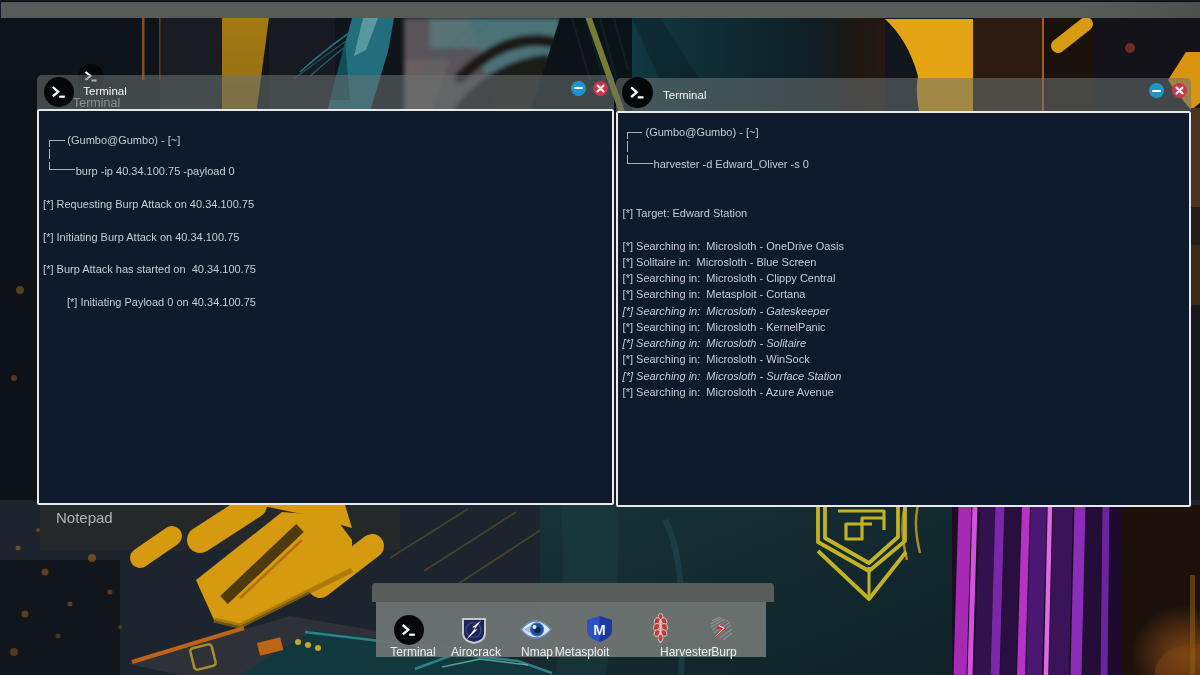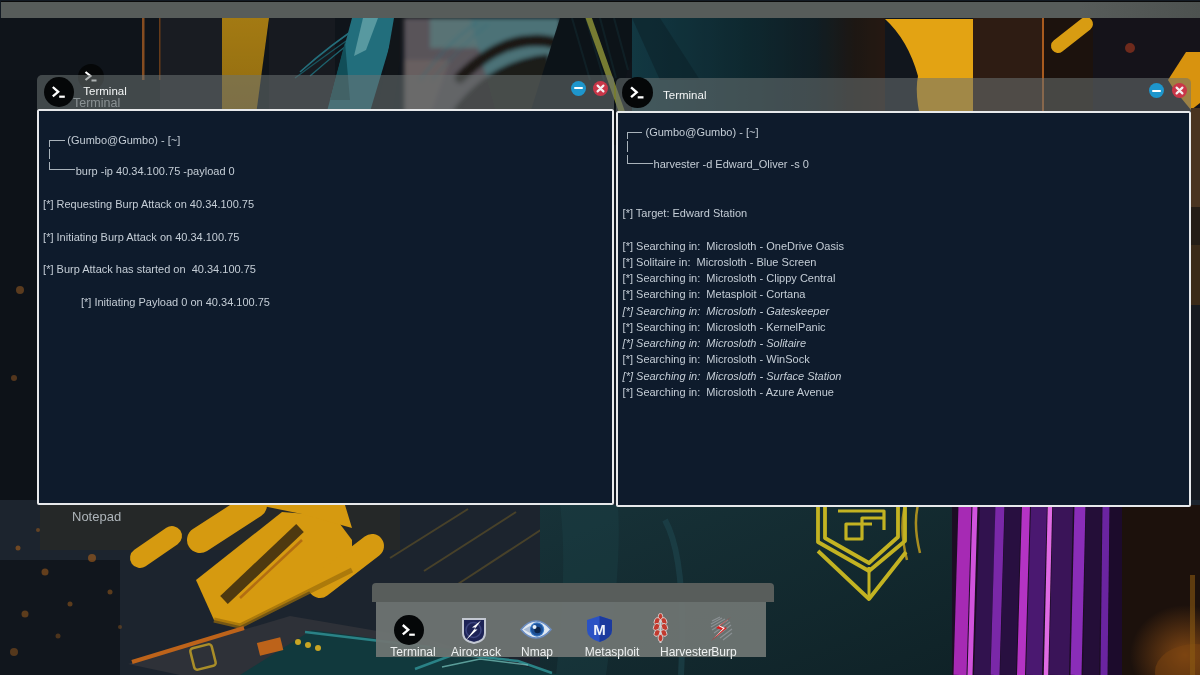--- a/index.html
+++ b/index.html
@@ -219,21 +219,21 @@
 </svg>
 
 <div id="toppanel"></div>
 
 <svg class="deskicon" style="left:78px; top:64px;" width="26" height="26" viewBox="0 0 26 26">
   <circle cx="13" cy="13" r="13" fill="#050708"></circle>
   <path d="M 7.5 8 L 12.5 12 L 7.5 16" stroke="#fff" stroke-width="2.2" fill="none"></path>
   <rect x="13.5" y="15.5" width="5" height="2" fill="#fff"></rect>
 </svg>
 <div class="desklabel" style="left:73px; top:95.5px;">Terminal</div>
-<div class="desklabel" style="left:72px; top:509px; font-size:13px;">Notepad</div>
+<div class="desklabel" style="left:56px; top:509px; font-size:15px;">Notepad</div>
 
 <div class="win" style="left:37px; top:75px; width:577px; height:430px;">
   <div class="titlebar" style="height:34px;"></div>
   <div class="content" style="top:34px;"></div>
   <svg class="wicon" style="left:6.7px; top:1.5px;" width="30" height="30" viewBox="0 0 30 30">
     <circle cx="15" cy="15" r="15" fill="#050708"></circle>
     <path d="M 8.8 10 L 14.2 14.8 L 8.8 19.4" stroke="#fff" stroke-width="2.3" fill="none"></path>
     <rect x="15.2" y="18.6" width="5.6" height="2.2" fill="#fff"></rect>
   </svg>
   <div class="wtitle" style="left:46.3px; top:10px;">Terminal</div>
@@ -250,21 +250,21 @@
 <div class="tree" style="left:48.5px; top:139.5px; width:16px; height:1.2px;"></div>
 <div class="tree" style="left:48.5px; top:139.5px; width:1.2px; height:7px;"></div>
 <div class="tree" style="left:48.5px; top:148.5px; width:1.2px; height:10px;"></div>
 <div class="tree" style="left:48.5px; top:162px; width:1.2px; height:8px;"></div>
 <div class="tree" style="left:48.5px; top:169px; width:26px; height:1.2px;"></div>
 <div class="line" style="left:67.3px; top:133.5px;">(Gumbo@Gumbo) - [~]</div>
 <div class="line" style="left:75.7px; top:165px;">burp -ip 40.34.100.75 -payload 0</div>
 <div class="line" style="left:43.1px; top:198px;">[*] Requesting Burp Attack on 40.34.100.75</div>
 <div class="line" style="left:43.1px; top:230.5px;">[*] Initiating Burp Attack on 40.34.100.75</div>
 <div class="line" style="left:43.1px; top:263px;">[*] Burp Attack has started on  40.34.100.75</div>
-<div class="line" style="left:48px; top:295.5px;padding-left:33px;">[*] Initiating Payload 0 on 40.34.100.75</div>
+<div class="line" style="left:34px; top:295.5px;padding-left:33px;">[*] Initiating Payload 0 on 40.34.100.75</div>
 
 <div class="win" style="left:616px; top:78px; width:575px; height:429px;">
   <div class="titlebar" style="height:33px;"></div>
   <div class="content" style="top:33px;"></div>
   <svg class="wicon" style="left:6px; top:-1px;" width="31" height="31" viewBox="0 0 30 30">
     <circle cx="15" cy="15" r="15" fill="#050708"></circle>
     <path d="M 8.8 10 L 14.2 14.8 L 8.8 19.4" stroke="#fff" stroke-width="2.3" fill="none"></path>
     <rect x="15.2" y="18.6" width="5.6" height="2.2" fill="#fff"></rect>
   </svg>
   <div class="wtitle" style="left:47px; top:11px;">Terminal</div>
@@ -322,21 +322,21 @@
   <circle cx="14.5" cy="7" r="2" fill="#e8f1fa"></circle>
   <polygon points="3.5,9.5 10,6 10,13" fill="#a8bcd8"></polygon>
 </svg>
 <div class="docklabel" style="left:497px; top:645px;">Nmap</div>
 
 <svg class="dockicon" style="left:586px; top:615px;" width="27" height="28" viewBox="0 0 27 28">
   <path d="M 13.5 1 L 26 5 L 26 15 Q 26 23 13.5 27 Q 1 23 1 15 L 1 5 Z" fill="#2a52c4"></path>
   <path d="M 13.5 1 L 26 5 L 26 15 Q 26 23 13.5 27 Z" fill="#1c3a9e"></path>
   <text x="13.5" y="20" text-anchor="middle" font-size="15" font-weight="bold" fill="#eef2fa" font-family="Liberation Sans, sans-serif">M</text>
 </svg>
-<div class="docklabel" style="left:572px; top:645px;">Metasploit</div>
+<div class="docklabel" style="left:542px; top:645px;">Metasploit</div>
 
 <svg class="dockicon" style="left:652px; top:613px;" width="17" height="31" viewBox="0 0 17 31">
   <line x1="8.5" y1="2" x2="8.5" y2="30" stroke="#c9ced2" stroke-width="2"></line>
   <g fill="#c23a2e" stroke="#d9d9d9" stroke-width="0.8">
     <ellipse cx="8.5" cy="3.5" rx="2.2" ry="3.2"></ellipse>
     <ellipse cx="5" cy="8" rx="2.6" ry="3.6" transform="rotate(28 5 8)"></ellipse>
     <ellipse cx="12" cy="8" rx="2.6" ry="3.6" transform="rotate(-28 12 8)"></ellipse>
     <ellipse cx="4.5" cy="14" rx="2.8" ry="3.8" transform="rotate(30 4.5 14)"></ellipse>
     <ellipse cx="12.5" cy="14" rx="2.8" ry="3.8" transform="rotate(-30 12.5 14)"></ellipse>
     <ellipse cx="5" cy="20" rx="2.6" ry="3.6" transform="rotate(30 5 20)"></ellipse>

